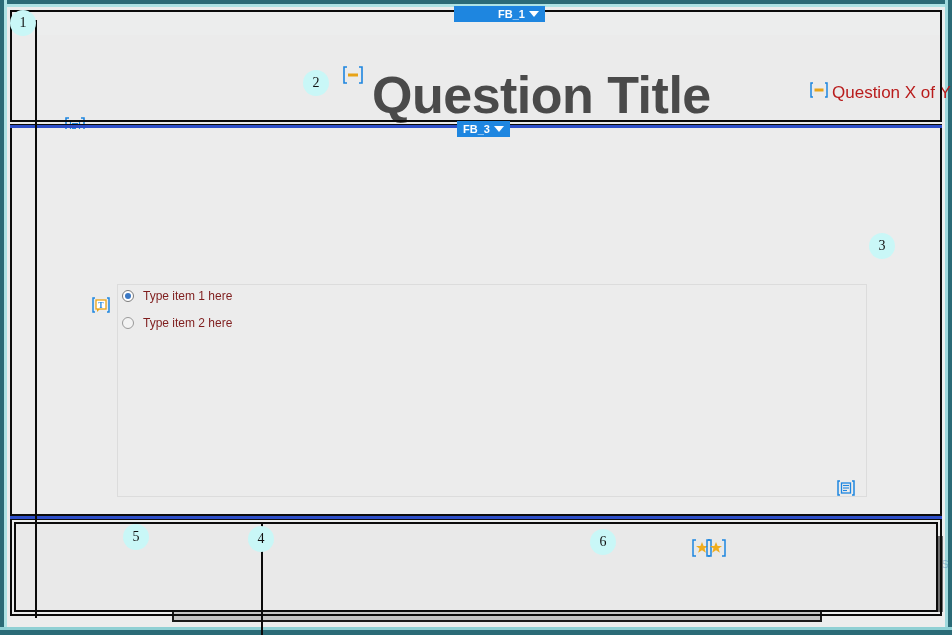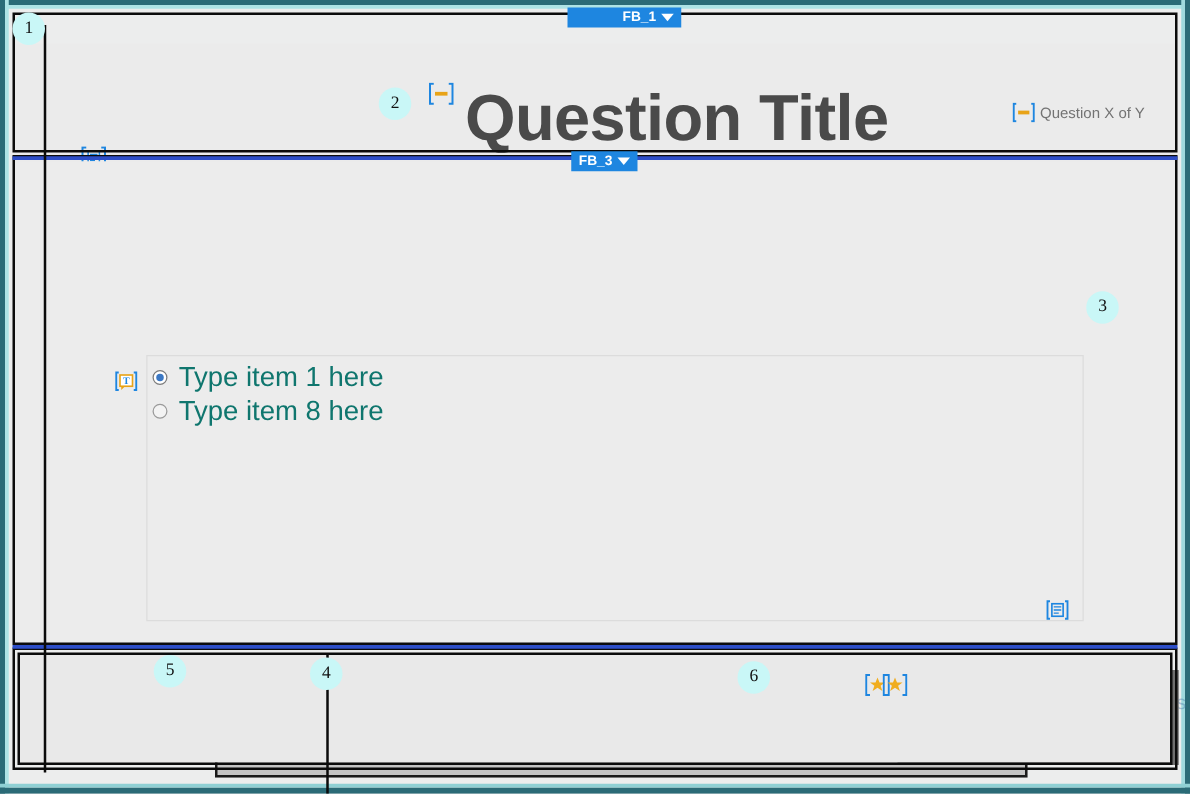--- a/index.html
+++ b/index.html
@@ -93,22 +93,22 @@
     position: absolute;
     left: 79px; top: 83px;
     font-size: 26px;
     color: #5a5a5a;
     white-space: nowrap;
   }
 
   #question-counter {
     position: absolute;
     left: 820px; top: 48px;
-    font-size: 12px;
-    color: #737373;
+    font-size: 17px;
+    color: #b91c1c;
     white-space: nowrap;
   }
 
   
   #content-band {
     position:absolute;
     left:12px; top:129px; width:928px; height:385px;
     background:#ececec;
   }
 
@@ -132,21 +132,21 @@
     border:1px solid #9a9a9a; background:#f3f3f3;
     display:inline-block; margin-right:9px;
     position:relative; flex:0 0 auto;
   }
   .radio-dot.checked { background:#ffffff; border-color:#7b7b7b; }
   .radio-dot.checked::after {
     content:''; position:absolute; left:2px; top:2px;
     width:6px; height:6px; border-radius:50%;
     background:#3b78c4;
   }
-  .radio-label { font-size:22px; color:#0f766e; }
+  .radio-label { font-size:12px; color:#7f1d1d; }
 
   
   #review-area {
     position:absolute;
     left:160px; top:398px; width:650px; height:95px;
     background:#c4c4c4;
     border:2px solid #1a1a1a;
     display:flex; align-items:center; justify-content:center;
   }
   #review-area-inner { display:flex; align-items:center; gap:10px; }
@@ -291,21 +291,21 @@
       </svg>
     </span>
 
     <div class="radio-row" id="radio-row-1">
       <span class="radio-dot checked"></span>
       <span class="radio-label">Type item 1 here</span>
     </div>
 
     <div class="radio-row" id="radio-row-2">
       <span class="radio-dot"></span>
-      <span class="radio-label">Type item 8 here</span>
+      <span class="radio-label">Type item 2 here</span>
     </div>
 
     <span class="icon-abs bracket-icon" style="left:824px; top:350px;">
       <svg width="20" height="18" viewBox="0 0 20 18">
         <path d="M4 2 H2 V16 H4" stroke="#1e86e0" stroke-width="1.5" fill="none"></path>
         <path d="M16 2 H18 V16 H16" stroke="#1e86e0" stroke-width="1.5" fill="none"></path>
         <rect x="5.5" y="4" width="9" height="10" stroke="#1e86e0" stroke-width="1.3" fill="none"></rect>
         <line x1="7" y1="6.5" x2="13" y2="6.5" stroke="#1e86e0" stroke-width="1.1"></line>
         <line x1="7" y1="9" x2="13" y2="9" stroke="#1e86e0" stroke-width="1.1"></line>
         <line x1="7" y1="11.5" x2="11" y2="11.5" stroke="#1e86e0" stroke-width="1.1"></line>

